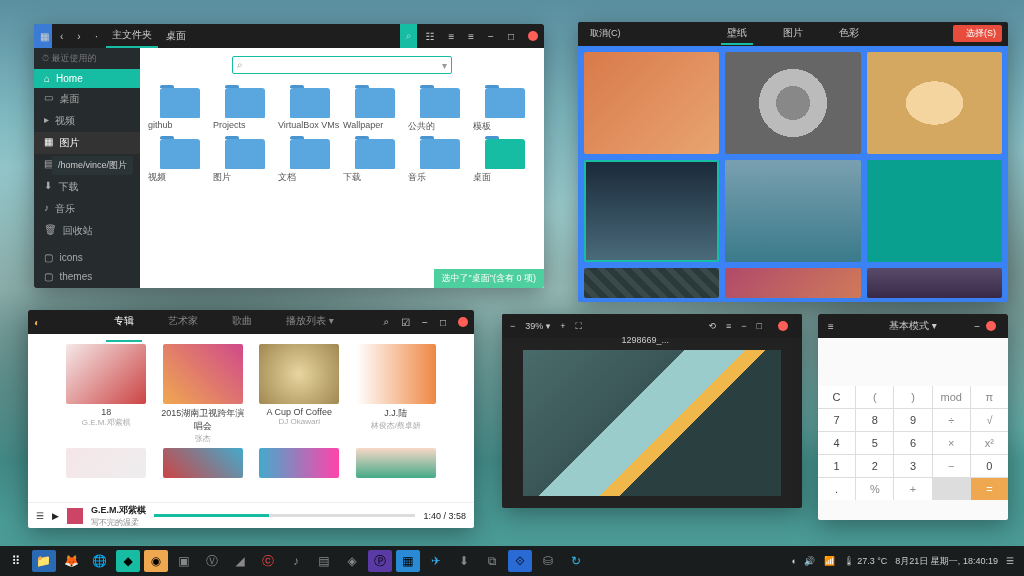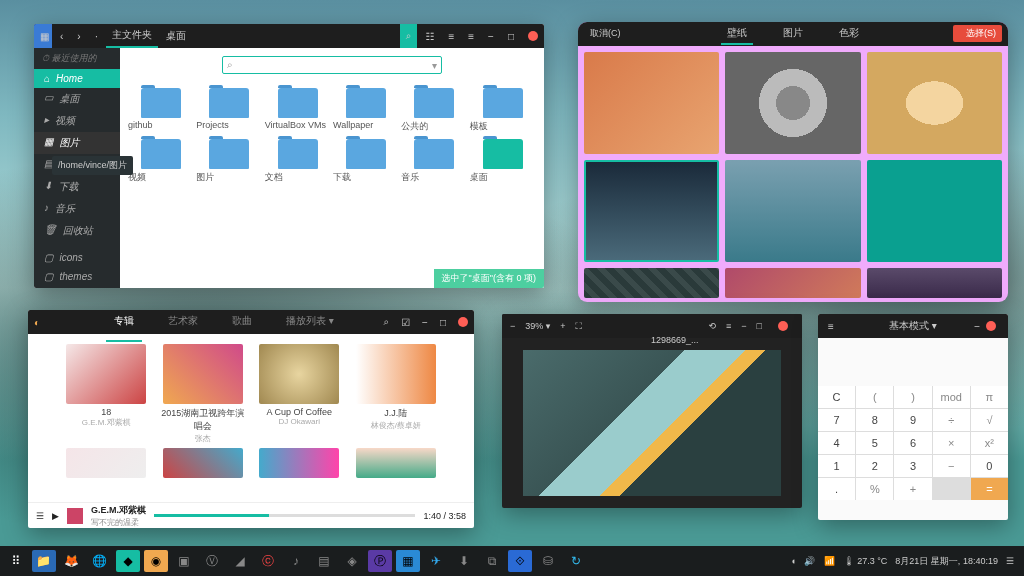--- a/index.html
+++ b/index.html
@@ -9,36 +9,36 @@
 
 .win { position:absolute; background:#fff; box-shadow:0 6px 24px rgba(0,0,0,0.35); border-radius:2px; overflow:hidden; color:#222; }
 .titlebar { background:#1e1e1e; color:#ccc; height:24px; display:flex; align-items:center; font-size:10px; }
 .titlebar .close { width:10px; height:10px; border-radius:50%; background:#ff5f56; margin:0 6px; }
 .tb-btn { padding:0 6px; height:100%; display:flex; align-items:center; cursor:pointer; }
 
 
 #fm { left:34px; top:24px; width:510px; height:264px; }
 #fm .titlebar { gap:2px; }
 .fm-body { display:flex; height:calc(100% - 24px); }
-.fm-side { width:86px; background:#262b2d; color:#aaa; font-size:10px; overflow:hidden;font-style:italic; }
+.fm-side { width:106px; background:#262b2d; color:#aaa; font-size:10px; overflow:hidden; }
 .fm-side .sec { padding:4px 8px; font-size:9px; color:#777; }
 .fm-side .item { padding:4px 10px; cursor:pointer; display:flex; gap:6px; }
 .fm-side .item.active { background:#16bda3; color:#fff; }
 .fm-tooltip { position:absolute; left:52px; top:156px; background:#2a3336; color:#ccc; font-size:9px; padding:3px 6px; border-radius:2px; }
 .fm-main { flex:1; background:#fff; position:relative; }
 .fm-search { margin:8px auto; width:220px; height:18px; border:1px solid #16bda3; border-radius:2px; display:flex; align-items:center; padding:0 4px; font-size:10px; color:#999; }
 .fm-grid { display:grid; grid-template-columns:repeat(6,1fr); gap:4px 2px; padding:4px 8px; }
 .fm-folder { text-align:left; font-size:9px; color:#555; }
 .fm-folder .ficon { width:40px; height:30px; margin:2px auto; background:#5aa7e0; border-radius:3px 3px 1px 1px; position:relative; }
 .fm-folder .ficon::before { content:""; position:absolute; top:-3px; left:0; width:14px; height:3px; background:#4a95d0; border-radius:2px 2px 0 0; }
 .fm-folder.sel .ficon { background:#16bda3; }
 .fm-status { position:absolute; bottom:0; right:0; background:#4dcfa0; color:#fff; font-size:9px; padding:3px 8px; }
 
 
-#wp { left:578px; top:22px; width:430px; height:280px; background:#f0abfc;border-radius:9px; }
+#wp { left:578px; top:22px; width:430px; height:280px; background:#3b82f6; }
 #wp .titlebar { justify-content:center; gap:20px; }
 #wp .tabs { display:flex; gap:24px; font-size:10px; }
 #wp .tab { padding:3px 6px; cursor:pointer; }
 #wp .tab.active { border-bottom:2px solid #16bda3; }
 .wp-grid { display:grid; grid-template-columns:repeat(3,1fr); gap:6px; padding:6px; height:calc(100% - 24px); overflow:hidden; }
 .wp-thumb { border-radius:2px; height:102px; }
 .wp-btn { position:absolute; top:3px; font-size:9px; padding:2px 6px; }
 
 
 #mp { left:28px; top:310px; width:446px; height:218px; background:#fff; }
@@ -291,21 +291,21 @@
     <span><span>1:40</span> / <span>3:58</span></span>
   </div>
 </div>
 
 <div id="iv" class="win">
   <div class="titlebar">
     <span>−</span>
     <span>39% ▾</span>
     <span>+</span>
     <span>⛶</span>
-    <span style="flex:1;text-align:right;margin-top:28px;">1298669_...</span>
+    <span style="flex:1;text-align:center;margin-top:28px;">1298669_...</span>
     <span>⟲</span>
     <span>≡</span>
     <span>−</span>
     <span>□</span>
     <span class="close"></span>
   </div>
   <div class="iv-canvas">
       <div class="img"></div>
     </div>
 </div>

